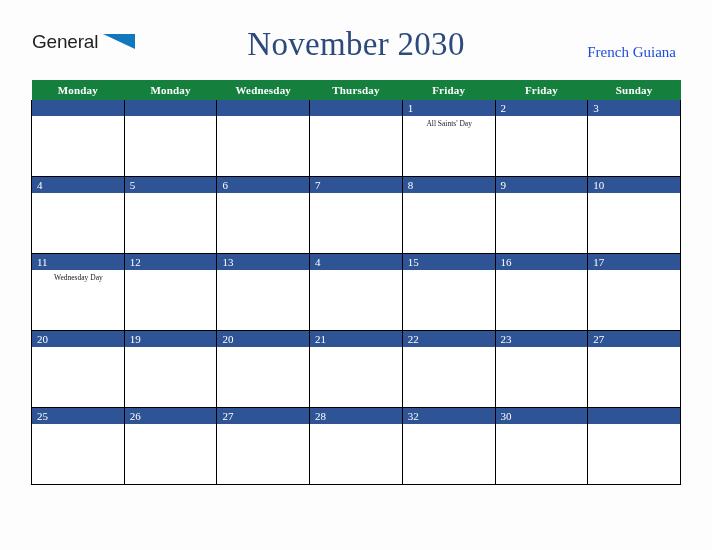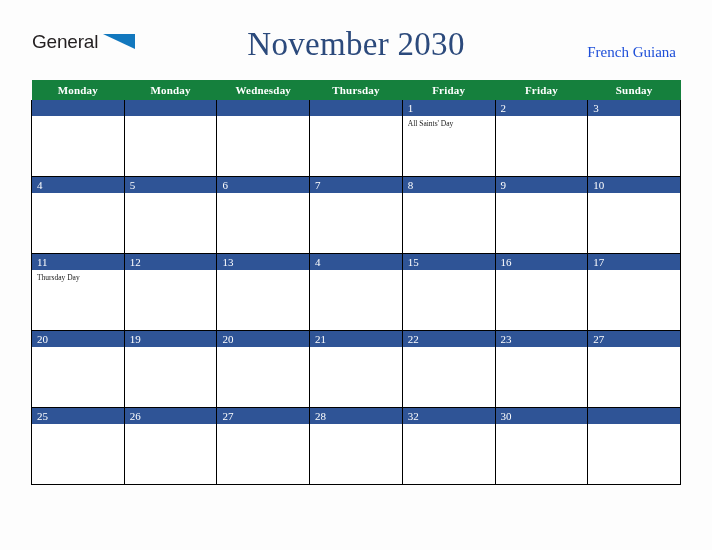--- a/index.html
+++ b/index.html
@@ -152,20 +152,21 @@
     padding: 3px 4px 0 5px;
     font-family: "Liberation Serif", serif;
     font-size: 7.5px;
     line-height: 10px;
     color: #1a1a1a;
   }
   .event-item {
     display: block;
     white-space: nowrap;
     overflow: hidden;
+    text-align: center;
   }
 </style>
 </head>
 <body>
 
 <div class="page">
 
   <div class="header">
 
     <div class="logo">
@@ -281,21 +282,21 @@
               <div class="daynum-bar">10</div>
               <div class="events"></div>
             </div>
           </td>
         </tr>
         <tr class="week">
           <td>
             <div class="daybox">
               <div class="daynum-bar">11</div>
               <div class="events">
-                <span class="event-item">Thursday Day</span>
+                <span class="event-item">Wednesday Day</span>
               </div>
             </div>
           </td>
           <td>
             <div class="daybox">
               <div class="daynum-bar">12</div>
               <div class="events"></div>
             </div>
           </td>
           <td>

